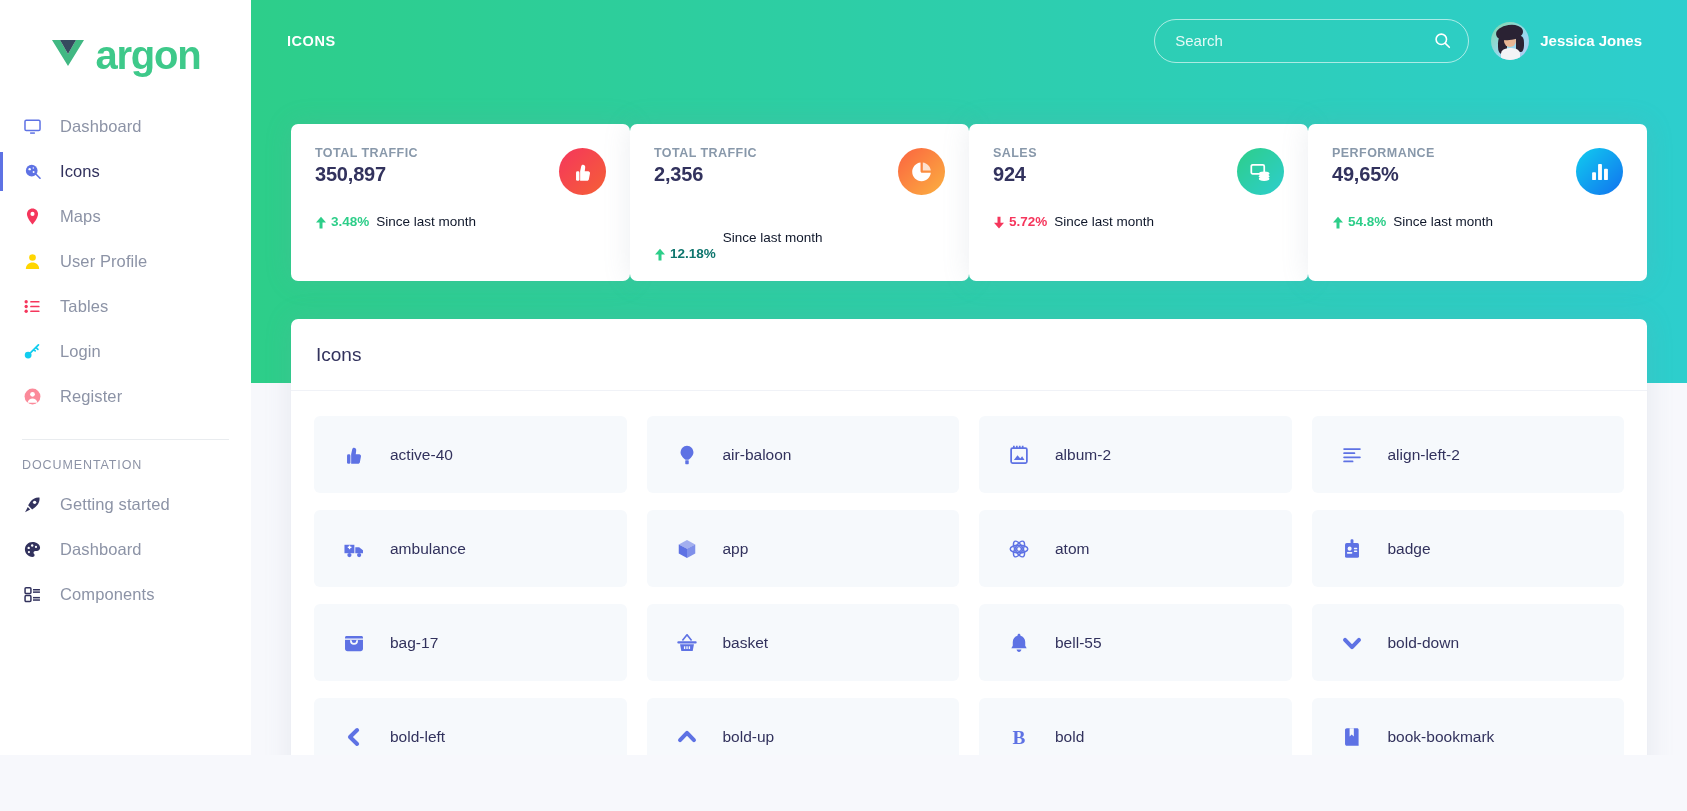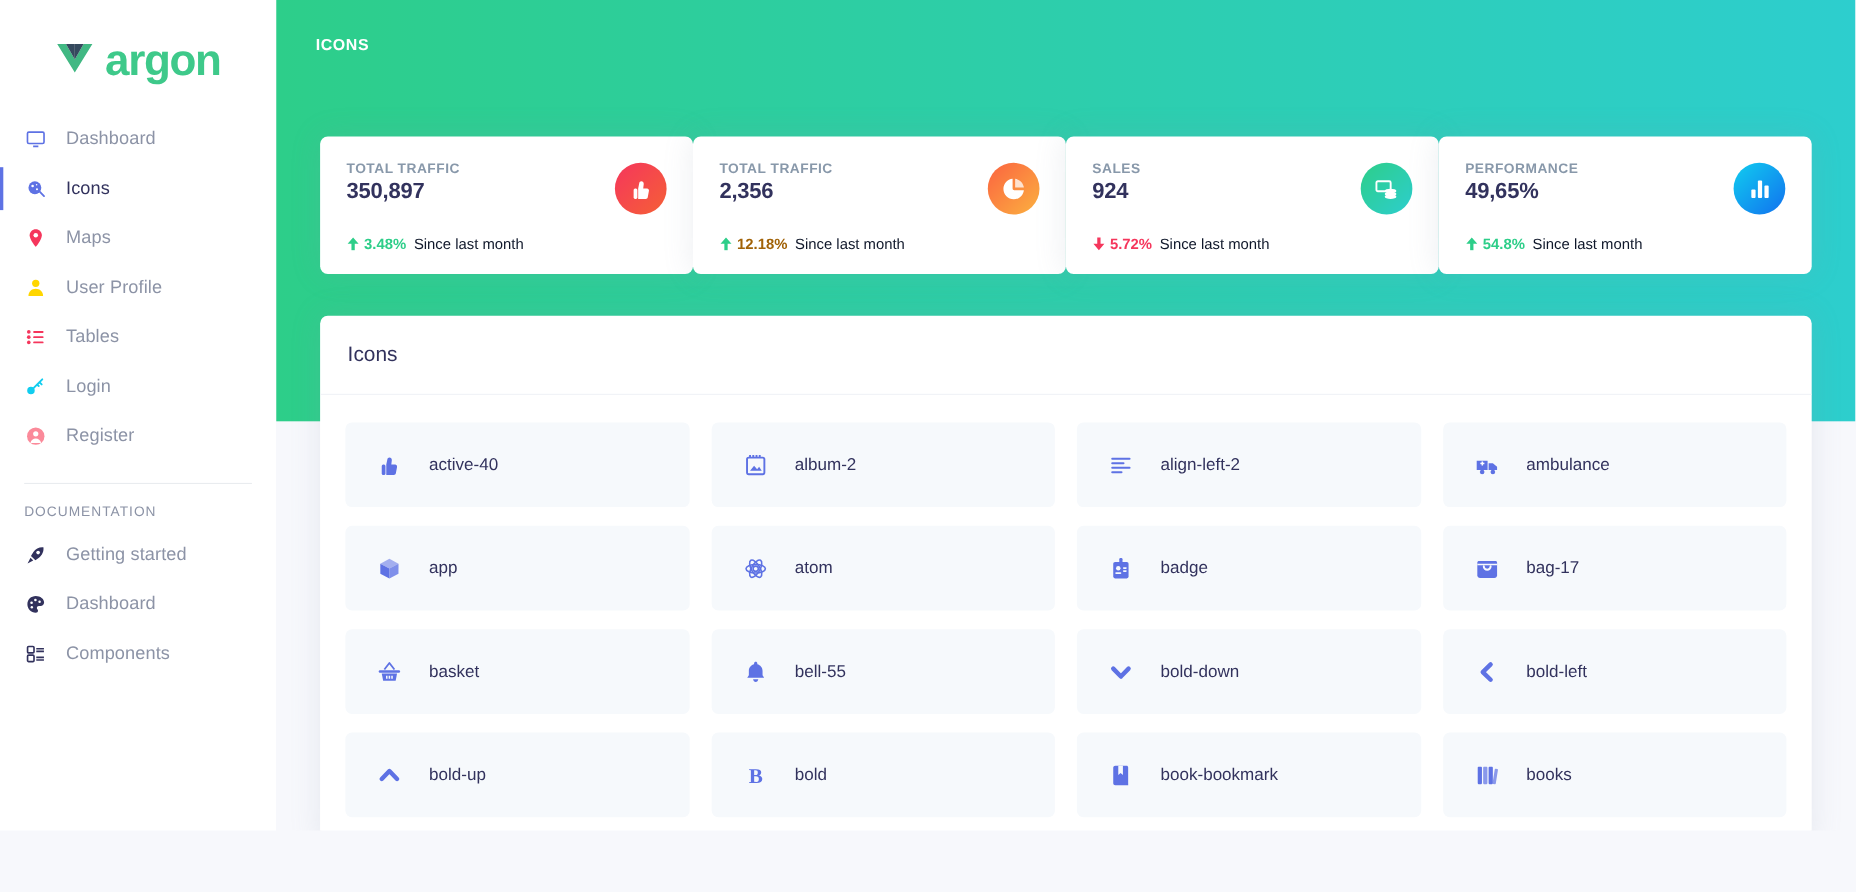--- a/index.html
+++ b/index.html
@@ -266,21 +266,21 @@
   .stat-foot {
     margin-top: 19px;
     display: flex;
     align-items: center;
     gap: 7px;
     font-size: 13.5px;
     white-space: nowrap;
   }
   .stat-delta {
     display: flex;
-    align-items: center;
+    align-items: flex-end;
     gap: 4px;
     font-weight: bold;
   }
   .stat-since { color: #0f172a; }
 
   
   .icons-card {
     position: relative;
     z-index: 5;
     margin: 38px 40px 0 40px;
@@ -481,20 +481,42 @@
     </nav>
   </aside>
 
   <div id="main">
 
     <div class="hero"></div>
 
     <header class="topbar">
       <div class="topbar-title">ICONS</div>
 
+      <div class="topbar-right">
+        <div class="search-box">
+          <input class="search-input" type="text" placeholder="Search" style="">
+          <span class="search-icon">
+            <svg width="19" height="19" viewBox="0 0 24 24" fill="none" stroke="#ffffff" stroke-width="2">
+              <circle cx="10.5" cy="10.5" r="6.6"></circle>
+              <line x1="15.6" y1="15.6" x2="20.6" y2="20.6" stroke-linecap="round"></line>
+            </svg>
+          </span>
+        </div>
+
+        <div class="user-chip">
+          <div class="avatar">
+            <div class="hair"></div>
+            <div class="hair2"></div>
+            <div class="face"></div>
+            <div class="body"></div>
+            <div class="hat"></div>
+          </div>
+          <span class="user-name">Jessica Jones</span>
+        </div>
+      </div>
     </header>
 
     <section class="stats-row">
 
       <div class="stat-card">
         <div class="stat-top">
           <div class="stat-texts">
             <div class="stat-label">TOTAL TRAFFIC</div>
             <div class="stat-value">350,897</div>
           </div>
@@ -523,21 +545,21 @@
             <div class="stat-value">2,356</div>
           </div>
           <div class="stat-bubble" style="background:linear-gradient(135deg,#fb6340,#fbb140);">
             <svg width="23" height="23" viewBox="0 0 24 24" fill="#ffffff">
               <path d="M11,2.6 C6.1,3.1 2.3,7.3 2.3,12.3 C2.3,17.7 6.7,22.1 12.1,22.1 C17.1,22.1 21.2,18.3 21.7,13.4 L12.6,13.4 C11.7,13.4 11,12.7 11,11.8 Z"></path>
               <path d="M13.4,2.6 L13.4,11 L21.7,11 C21.1,6.6 17.8,3.2 13.4,2.6 Z" opacity="0.75"></path>
             </svg>
           </div>
         </div>
         <div class="stat-foot">
-          <span class="stat-delta" style="color:#a16207;">
+          <span class="stat-delta" style="color:#0f766e;margin-top:32px;">
             <svg width="12" height="13" viewBox="0 0 12 13" fill="#2dce89">
               <path d="M6,0.8 L11,6.5 L7.5,6.5 L7.5,12.4 L4.5,12.4 L4.5,6.5 L1,6.5 Z"></path>
             </svg>
             <span>12.18%</span>
           </span>
           <span class="stat-since">Since last month</span>
         </div>
       </div>
 
       <div class="stat-card">
@@ -603,20 +625,29 @@
         <div class="icon-tile">
           <span class="tile-glyph">
             <svg width="22" height="22" viewBox="0 0 24 24" fill="#5e72e4">
               <path d="M9.4,21.6 L16.4,21.6 C17.4,21.6 18.2,20.9 18.4,19.9 L19.6,13.6 C19.8,12.4 18.9,11.3 17.7,11.3 L13.9,11.3 L14.4,7 C14.6,5.5 13.5,4.2 12,4.2 C11,4.2 10.2,4.9 10,5.9 L8.9,11.3 L8.9,21.6 Z"></path>
               <rect x="4.4" y="11.3" width="3.7" height="10.3" rx="1.5"></rect>
             </svg>
           </span>
           <span class="tile-label">active-40</span>
         </div>
 
+        <div class="icon-tile">
+          <span class="tile-glyph">
+            <svg width="22" height="22" viewBox="0 0 24 24" fill="#5e72e4">
+              <path d="M12,1.8 C8,1.8 5,5.1 5,9.2 C5,12.6 8.3,15.8 10.4,17.2 L13.6,17.2 C15.7,15.8 19,12.6 19,9.2 C19,5.1 16,1.8 12,1.8 Z"></path>
+              <rect x="10.1" y="17.6" width="3.8" height="4.4" rx="0.7"></rect>
+            </svg>
+          </span>
+          <span class="tile-label">air-baloon</span>
+        </div>
 
         <div class="icon-tile">
           <span class="tile-glyph">
             <svg width="22" height="22" viewBox="0 0 24 24" fill="none" stroke="#5e72e4" stroke-width="1.9">
               <rect x="3.4" y="4.4" width="17.2" height="16.4" rx="1.6"></rect>
               <path d="M6.4,17.4 L10.4,12.4 L13.4,15.8 L15.4,13.4 L18,17.4 Z" fill="#5e72e4" stroke="none"></path>
               <line x1="6.4" y1="1.8" x2="6.4" y2="4.4"></line>
               <line x1="9.6" y1="1.8" x2="9.6" y2="4.4"></line>
               <line x1="12.8" y1="1.8" x2="12.8" y2="4.4"></line>
               <line x1="16" y1="1.8" x2="16" y2="4.4"></line>

